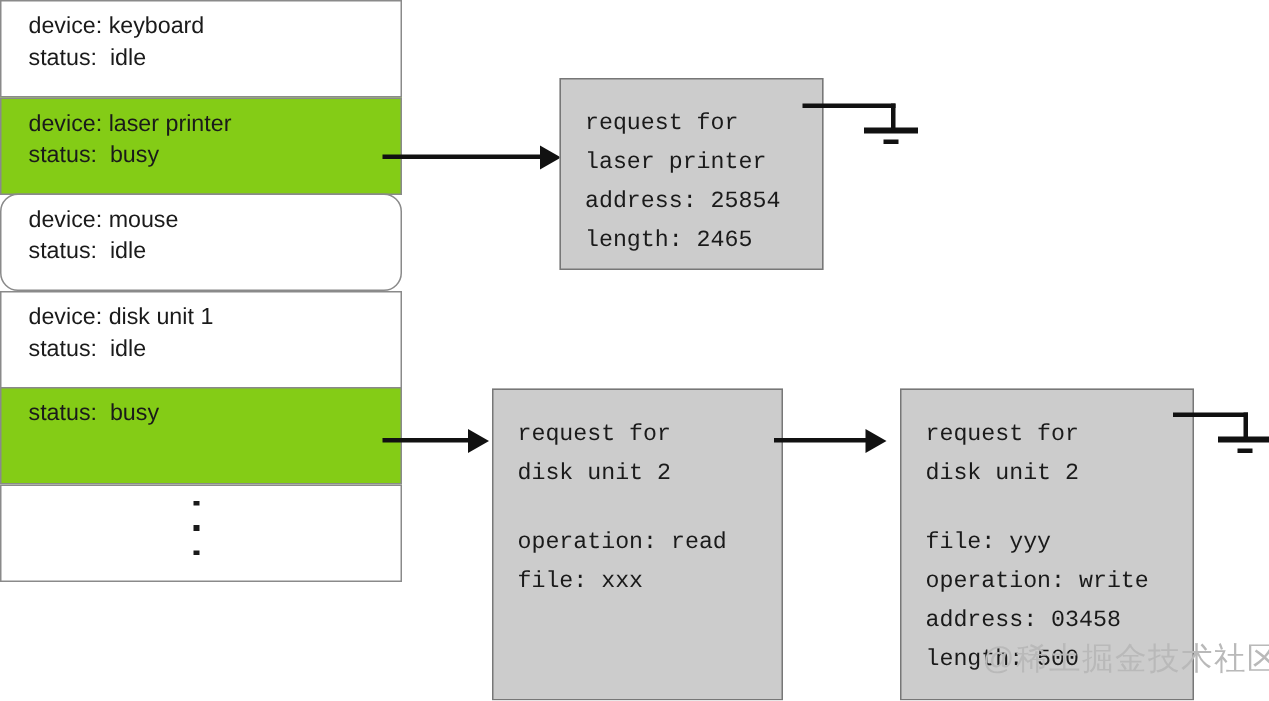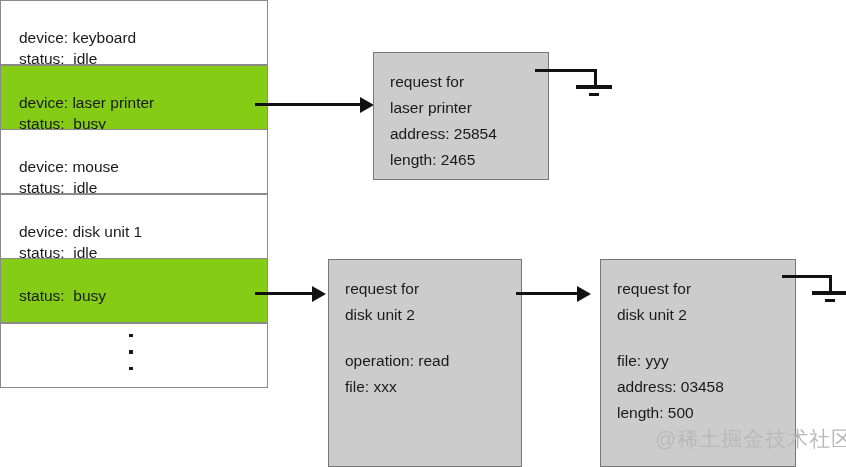--- a/index.html
+++ b/index.html
@@ -28,21 +28,21 @@
     box-sizing: border-box;
   }
   .device-row {
     position: absolute;
     left: 0px;
     width: 268px;
     height: 65px;
     box-sizing: border-box;
     border: 1.5px solid #8a8a8a;
     background: #ffffff;
-    padding: 26px 0 0 18px;
+    padding: 6px 0 0 18px;
   }
   .device-row.busy {
     background: #84cc16;
   }
   .device-line {
     font-size: 15.5px;
     line-height: 21px;
     color: #1a1a1a;
     white-space: pre;
   }
@@ -70,20 +70,21 @@
     border-radius: 0;
   }
 
   
   .request-box {
     position: absolute;
     box-sizing: border-box;
     background: #cccccc;
     border: 1.5px solid #777777;
     padding: 16px 0 0 16px;
+    font-family: Liberation Mono, monospace;
   }
   .req-line {
     font-size: 15.5px;
     line-height: 26px;
     color: #1a1a1a;
     white-space: pre;
   }
   .req-gap {
     height: 20px;
   }
@@ -145,21 +146,21 @@
     <div class="device-row" style="top:0px;">
       <div class="device-line">device: keyboard</div>
       <div class="device-line">status:  idle</div>
     </div>
 
     <div class="device-row busy" style="top:64.5px;">
       <div class="device-line">device: laser printer</div>
       <div class="device-line">status:  busy</div>
     </div>
 
-    <div class="device-row" style="top:129px;">
+    <div class="device-row" style="top:129px;border-radius:12px;">
       <div class="device-line">device: mouse</div>
       <div class="device-line">status:  idle</div>
     </div>
 
     <div class="device-row" style="top:193.5px;">
       <div class="device-line">device: disk unit 1</div>
       <div class="device-line">status:  idle</div>
     </div>
 
     <div class="device-row busy" style="top:258px;">
@@ -202,20 +203,21 @@
   </div>
 
   <div class="arrow" style="left:516px; top:292px; width:64px;"></div>
   <div class="arrow-head" style="left:577px; top:285.5px;"></div>
 
   <div class="request-box" style="left:600px; top:259px; width:196px; height:208px;">
     <div class="req-line">request for</div>
     <div class="req-line">disk unit 2</div>
     <div class="req-gap"></div>
     <div class="req-line">file: yyy</div>
+    <div class="req-line">operation: write</div>
     <div class="req-line">address: 03458</div>
     <div class="req-line">length: 500</div>
   </div>
 
   <div class="gnd-h" style="left:782px; top:275px; width:50px;"></div>
   <div class="gnd-v" style="left:829px; top:275px; height:18px;"></div>
   <div class="gnd-bar" style="left:812px; top:291px; width:34px;"></div>
   <div class="gnd-tick" style="left:825px; top:299px; width:10px;"></div>
 
   <div class="watermark" style="left:655px; top:425px;">@稀土掘金技术社区</div>

